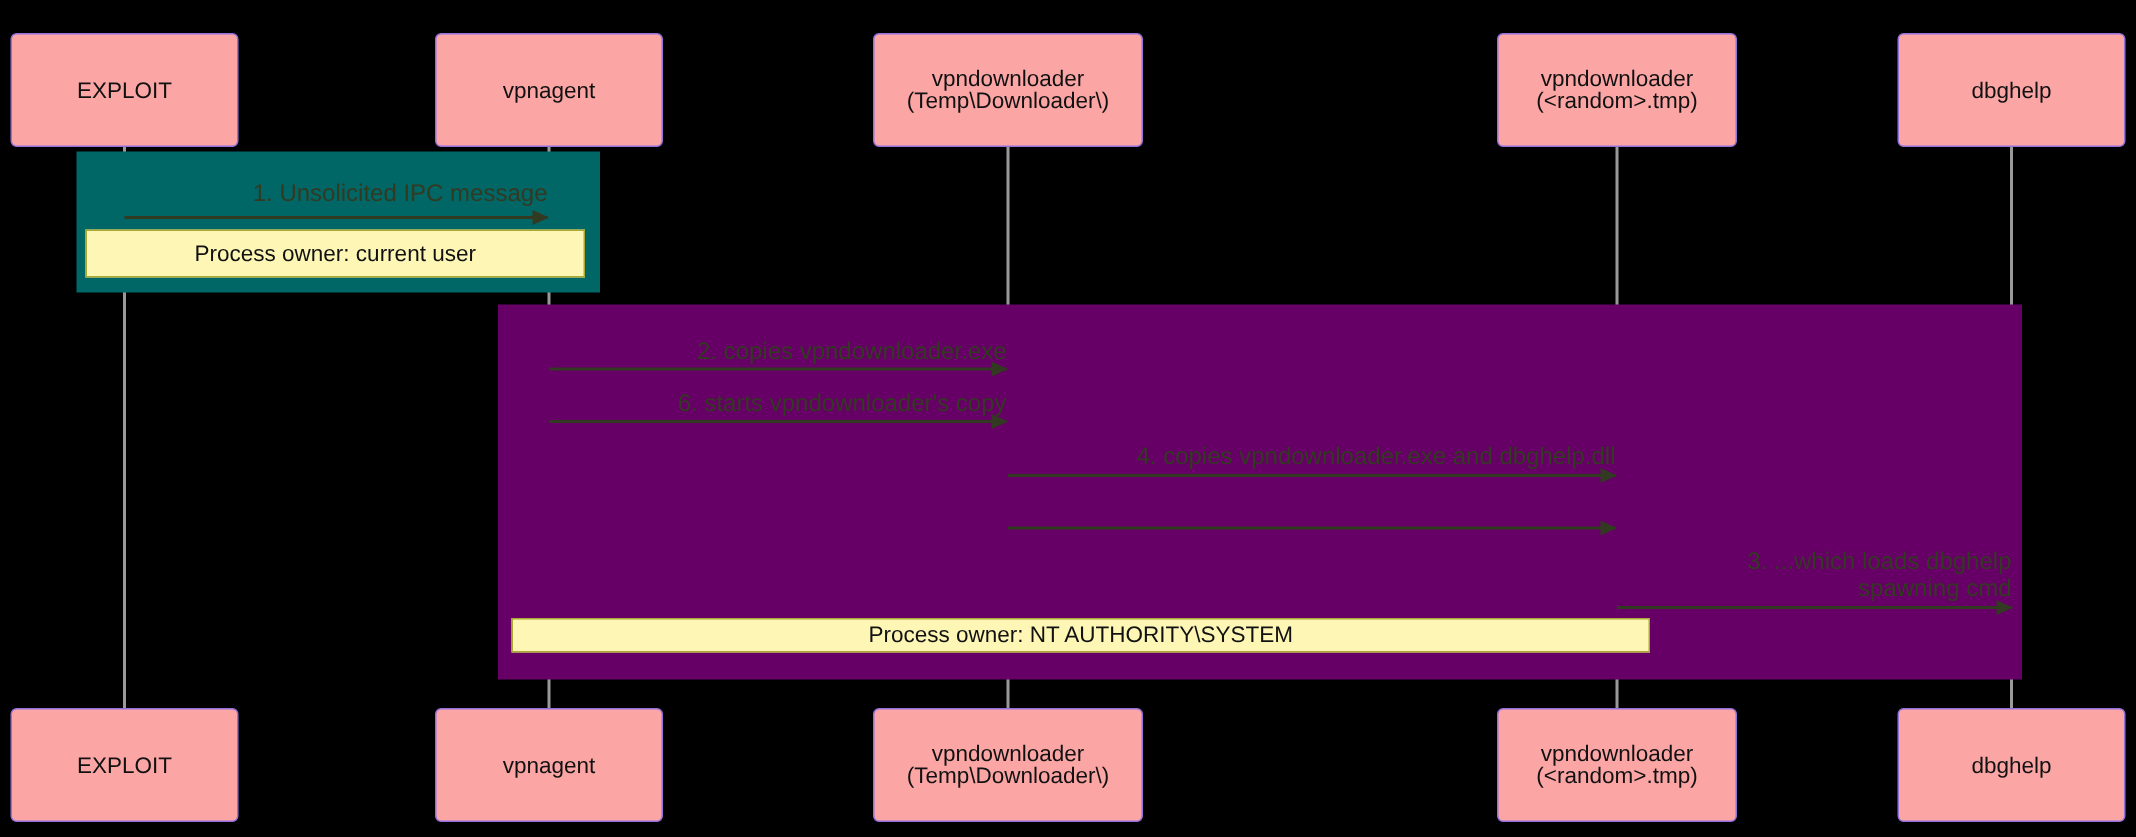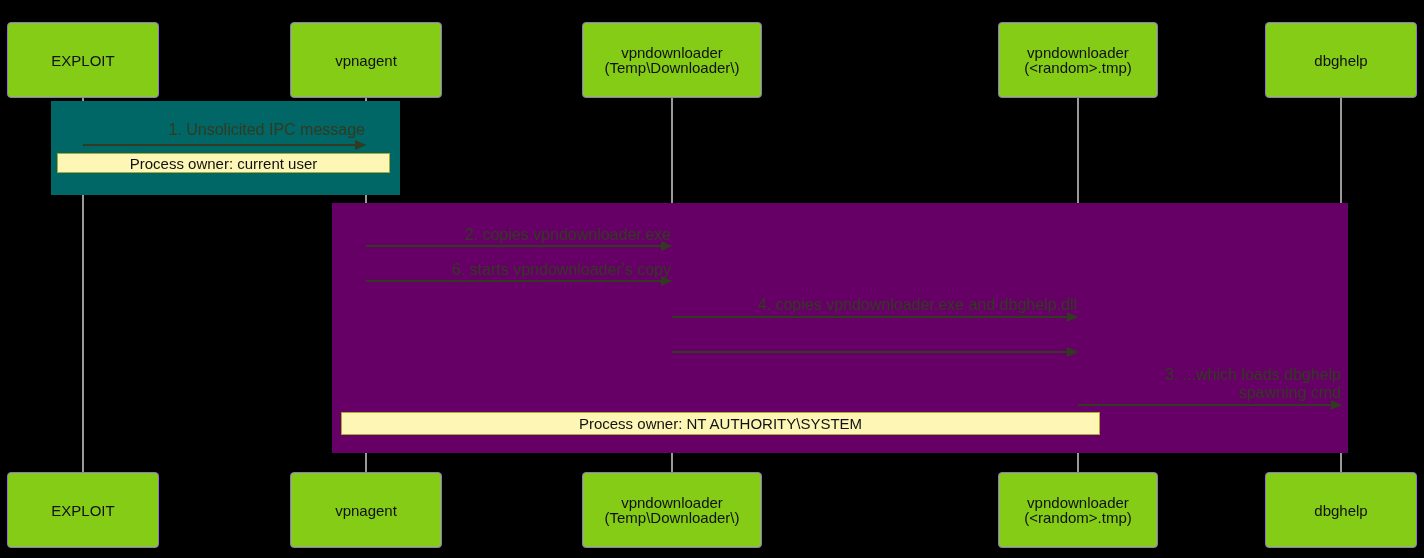--- a/index.html
+++ b/index.html
@@ -22,21 +22,21 @@
     width: 2px;
     background: #999999;
     top: 96px;
     height: 376px;
   }
 
   
   .participant {
     position: absolute;
     box-sizing: border-box;
-    background: #84cc16;
+    background: #fca5a5;
     border: 1px solid #9370DB;
     border-radius: 4px;
     display: flex;
     align-items: center;
     justify-content: center;
     text-align: center;
     color: #111111;
     font-size: 15px;
     line-height: 15px;
     padding: 2px;
@@ -136,15 +136,15 @@
     <div class="participant" style="left: 582px; top: 22px; width: 180px; height: 76px;">vpndownloader
 (Temp\Downloader\)</div>
     <div class="participant" style="left: 582px; top: 472px; width: 180px; height: 76px;">vpndownloader
 (Temp\Downloader\)</div>
     <div class="participant" style="left: 998px; top: 22px; width: 160px; height: 76px;">vpndownloader
 (&lt;random&gt;.tmp)</div>
     <div class="participant" style="left: 998px; top: 472px; width: 160px; height: 76px;">vpndownloader
 (&lt;random&gt;.tmp)</div>
     <div class="participant" style="left: 1265px; top: 22px; width: 152px; height: 76px;">dbghelp</div>
     <div class="participant" style="left: 1265px; top: 472px; width: 152px; height: 76px;">dbghelp</div>
-    <div class="note" style="left: 57px; top: 153px; width: 333px; height: 20px;">Process owner: current user</div>
+    <div class="note" style="left: 57px; top: 153px; width: 333px; height: 32px;">Process owner: current user</div>
     <div class="note" style="left: 341px; top: 412px; width: 759px; height: 23px;">Process owner: NT AUTHORITY\SYSTEM</div>
   </div>
 
 </body></html>

